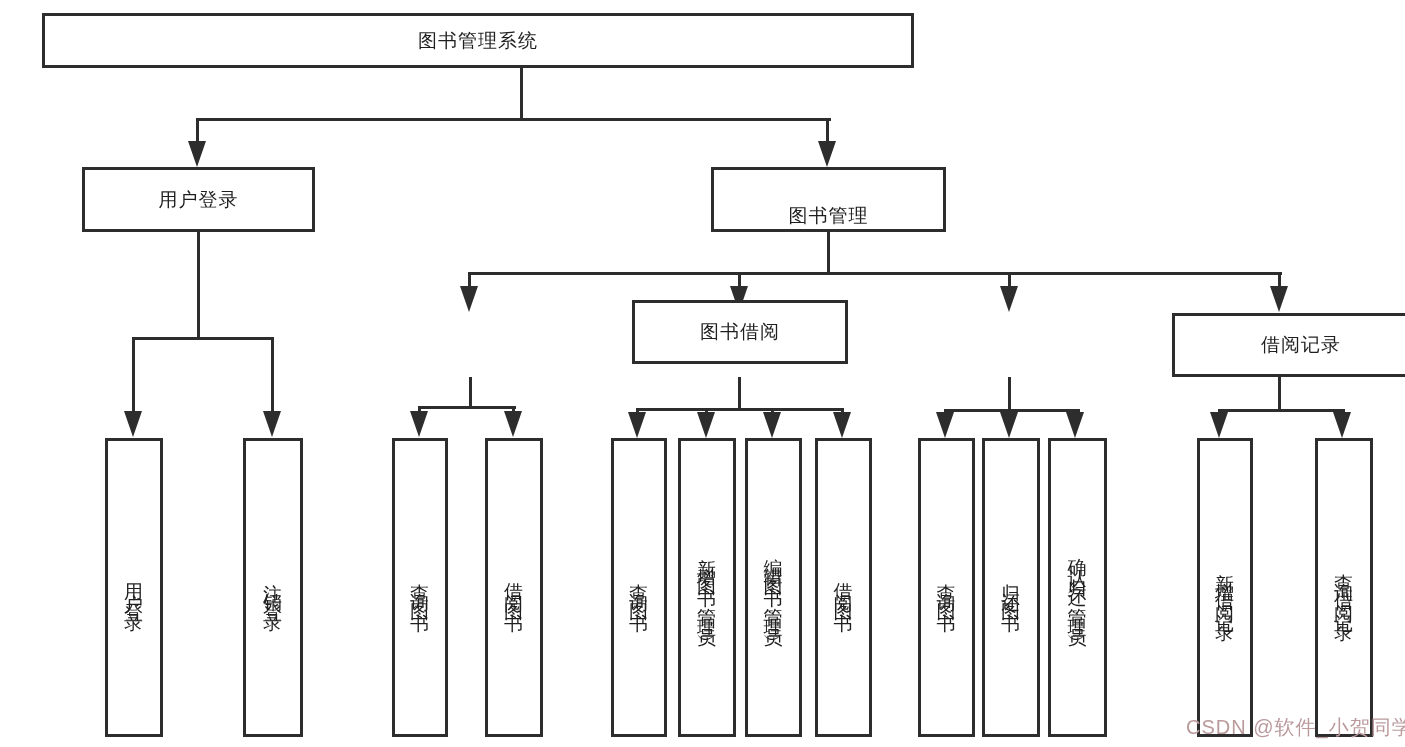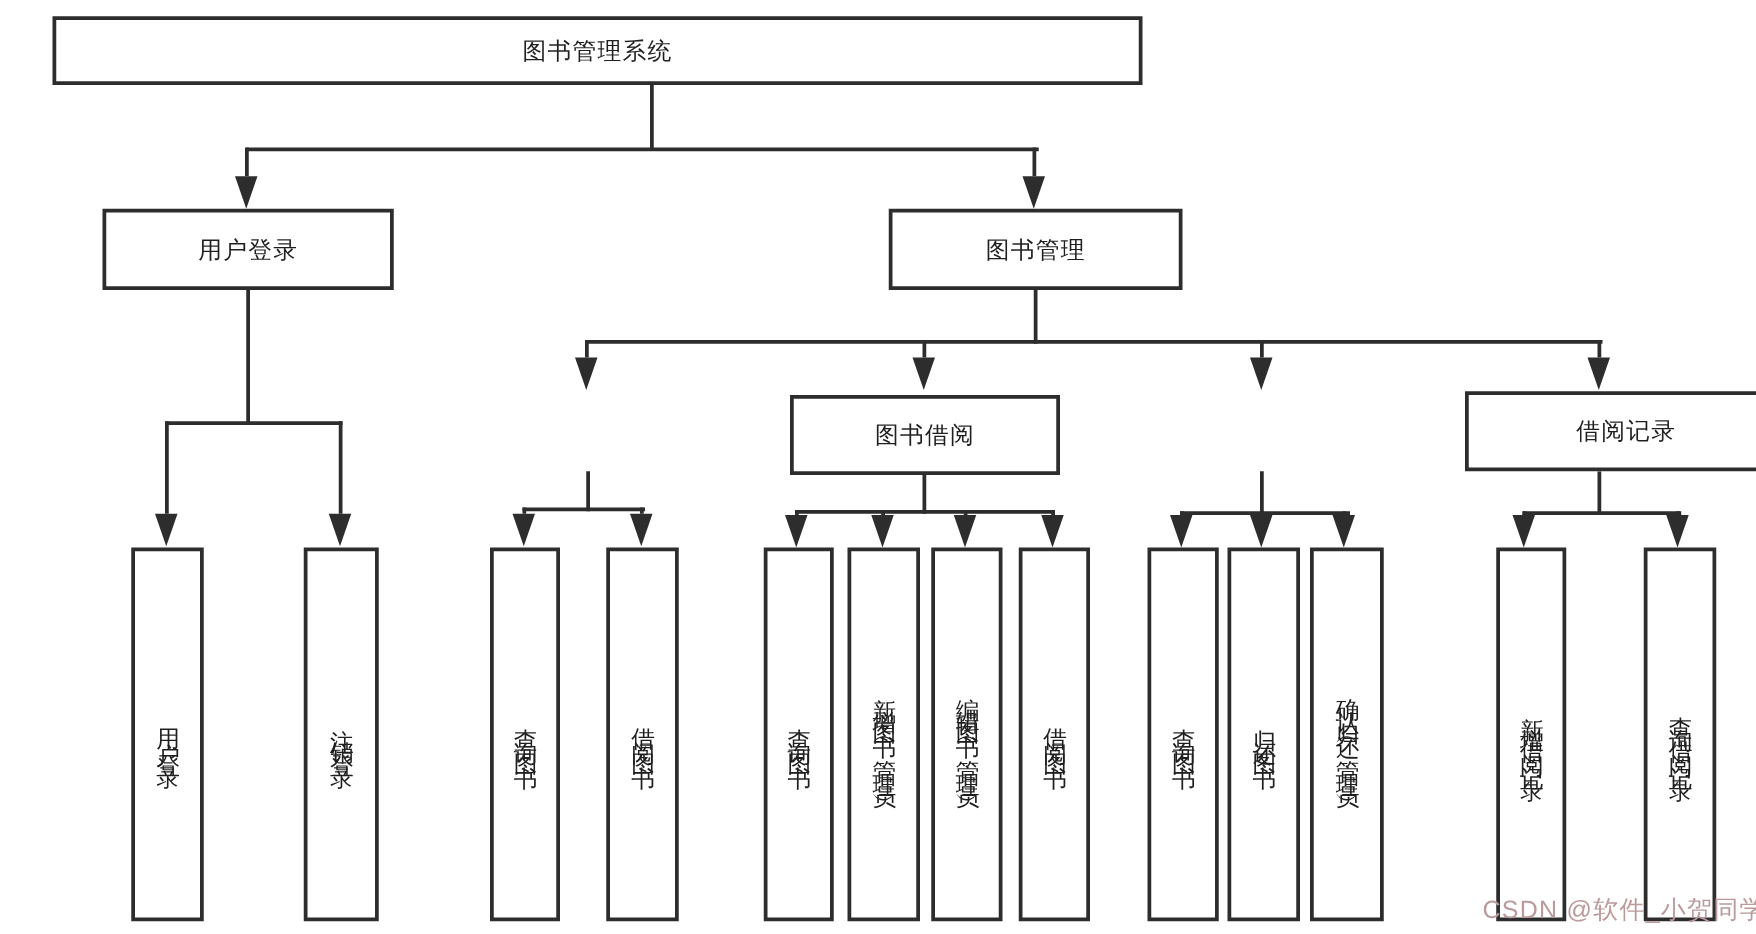--- a/index.html
+++ b/index.html
@@ -74,26 +74,26 @@
   <div class="arrow" style="left:1341px;top:409px;height:3px;"></div>
 
   <div class="box" style="left:21px;top:13px;width:872px;height:55px;margin-left:21px;">
     <span class="hlabel">图书管理系统</span>
   </div>
 
   <div class="box" style="left:82px;top:167px;width:233px;height:65px;">
     <span class="hlabel">用户登录</span>
   </div>
 
-  <div class="box" style="left:711px;top:167px;width:235px;height:65px;">
+  <div class="box" style="left:711px;top:167px;width:235px;height:65px;align-items:flex-end;">
     <span class="hlabel">图书管理</span>
   </div>
 
 
-  <div class="box" style="left:632px;top:316px;width:216px;height:64px;">
+  <div class="box" style="left:632px;top:300px;width:216px;height:64px;">
     <span class="hlabel">图书借阅</span>
   </div>
 
 
   <div class="box" style="left:1172px;top:313px;width:258px;height:64px;">
     <span class="hlabel">借阅记录</span>
   </div>
 
   <div class="box" style="left:105px;top:438px;width:58px;height:299px;">
     <span class="vtext">用户登录</span>

